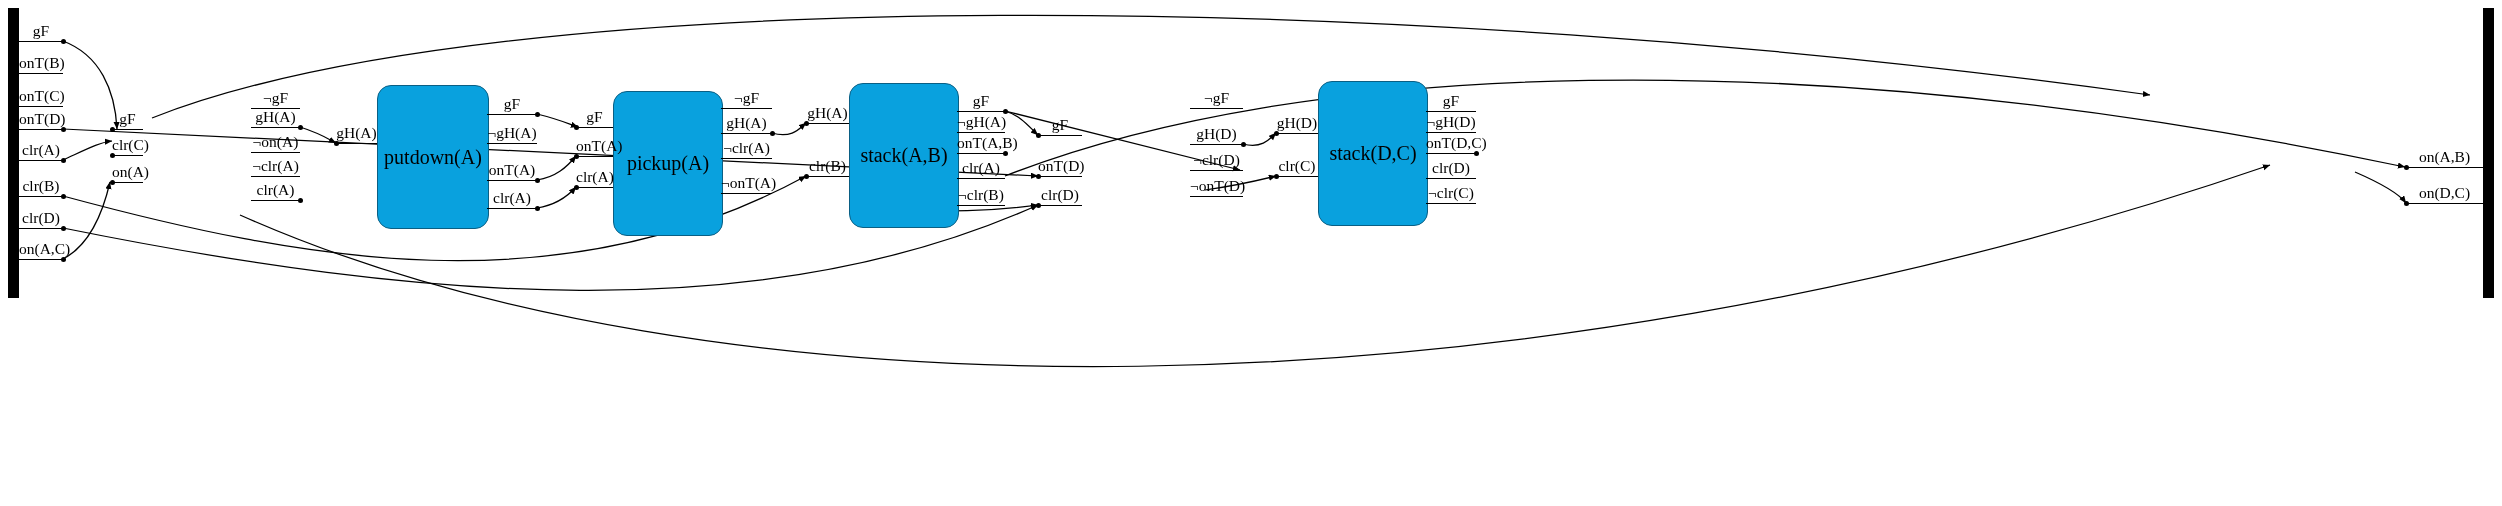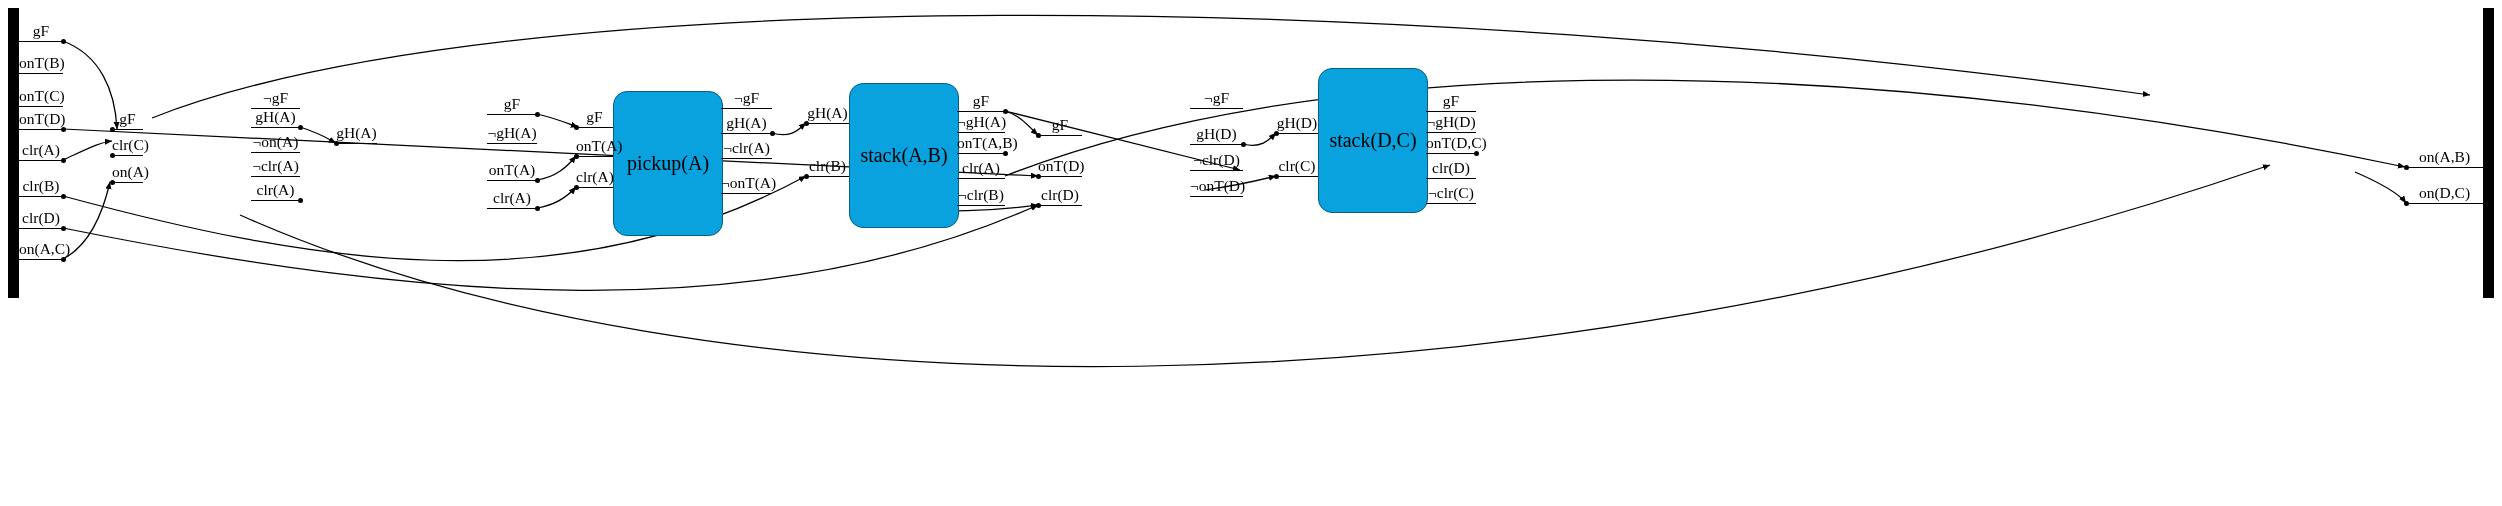--- a/index.html
+++ b/index.html
@@ -205,20 +205,23 @@
     <div class="pline" style="width:49px;"></div>
     <div class="plabel">¬clr(A)</div>
 
   </div>
   <div class="port dot-right" style="left:251px; top:200px; width:49px;">
     <div class="pline" style="width:49px;"></div>
     <div class="plabel">clr(A)</div>
     <div class="pdot"></div>
   </div>
 
+  <div class="act-node" style="left:377px; top:85px; width:110px; height:142px;">
+    <span>putdown(A)</span>
+  </div>
   <div class="port dot-left" style="left:336px; top:143px; width:41px;">
     <div class="pline" style="width:41px;"></div>
     <div class="plabel">gH(A)</div>
     <div class="pdot"></div>
   </div>
   <div class="port dot-right" style="left:487px; top:114px; width:50px;">
     <div class="pline" style="width:50px;"></div>
     <div class="plabel">gF</div>
     <div class="pdot"></div>
   </div>
@@ -345,21 +348,21 @@
     <div class="pline" style="width:53px;"></div>
     <div class="plabel">¬clr(D)</div>
 
   </div>
   <div class="port nodot" style="left:1190px; top:196px; width:53px;">
     <div class="pline" style="width:53px;"></div>
     <div class="plabel">¬onT(D)</div>
 
   </div>
 
-  <div class="act-node" style="left:1318px; top:68px; width:108px; height:143px;text-align:right;">
+  <div class="act-node" style="left:1318px; top:81px; width:108px; height:143px;text-align:right;">
     <span>stack(D,C)</span>
   </div>
   <div class="port dot-left" style="left:1276px; top:133px; width:42px;">
     <div class="pline" style="width:42px;"></div>
     <div class="plabel">gH(D)</div>
     <div class="pdot"></div>
   </div>
   <div class="port dot-left" style="left:1276px; top:176px; width:42px;">
     <div class="pline" style="width:42px;"></div>
     <div class="plabel">clr(C)</div>

